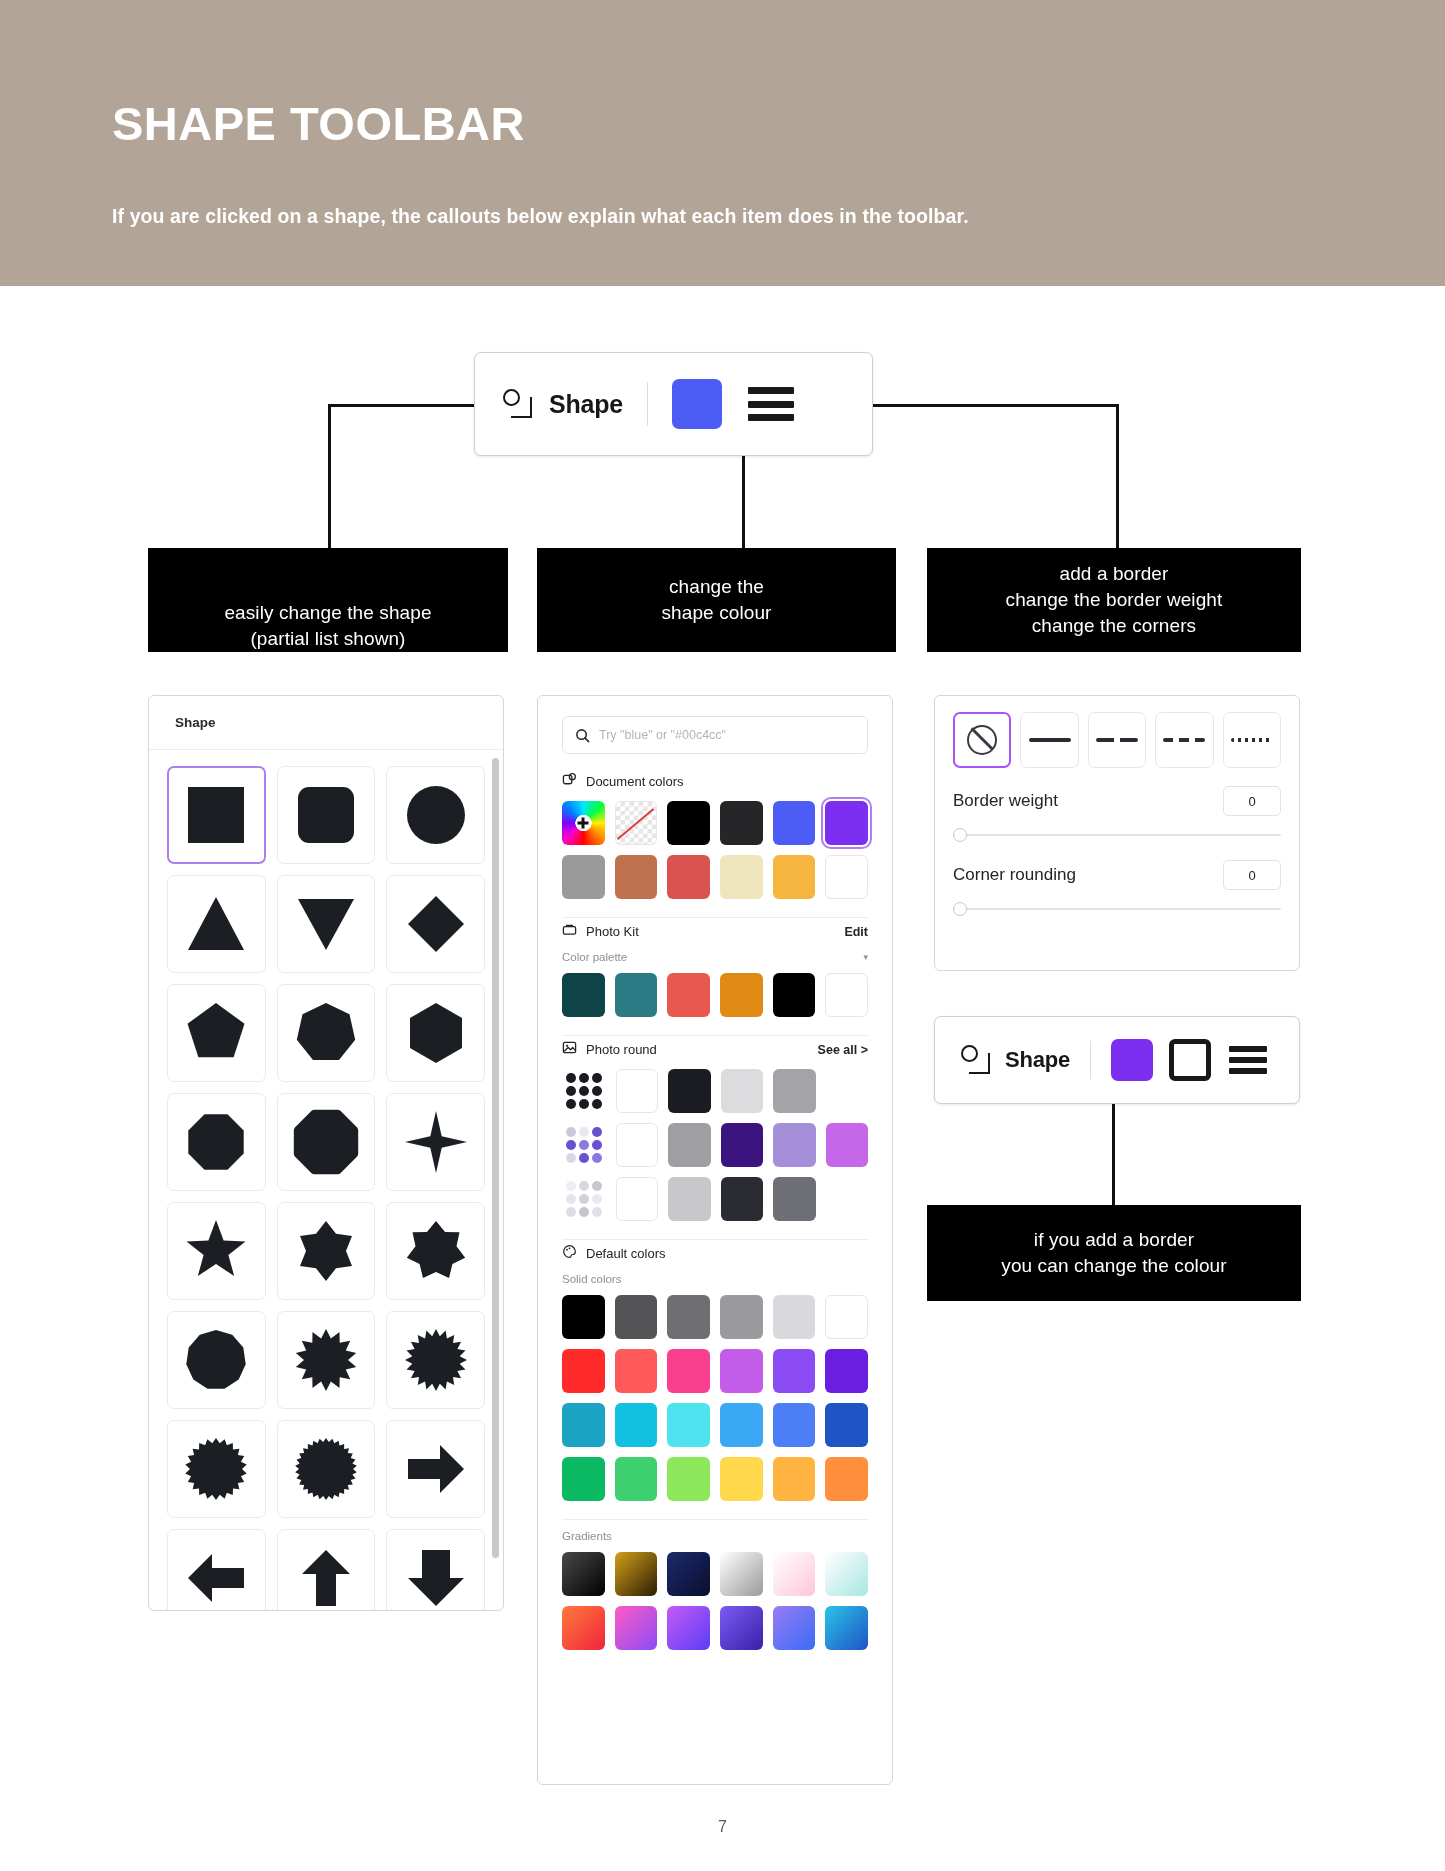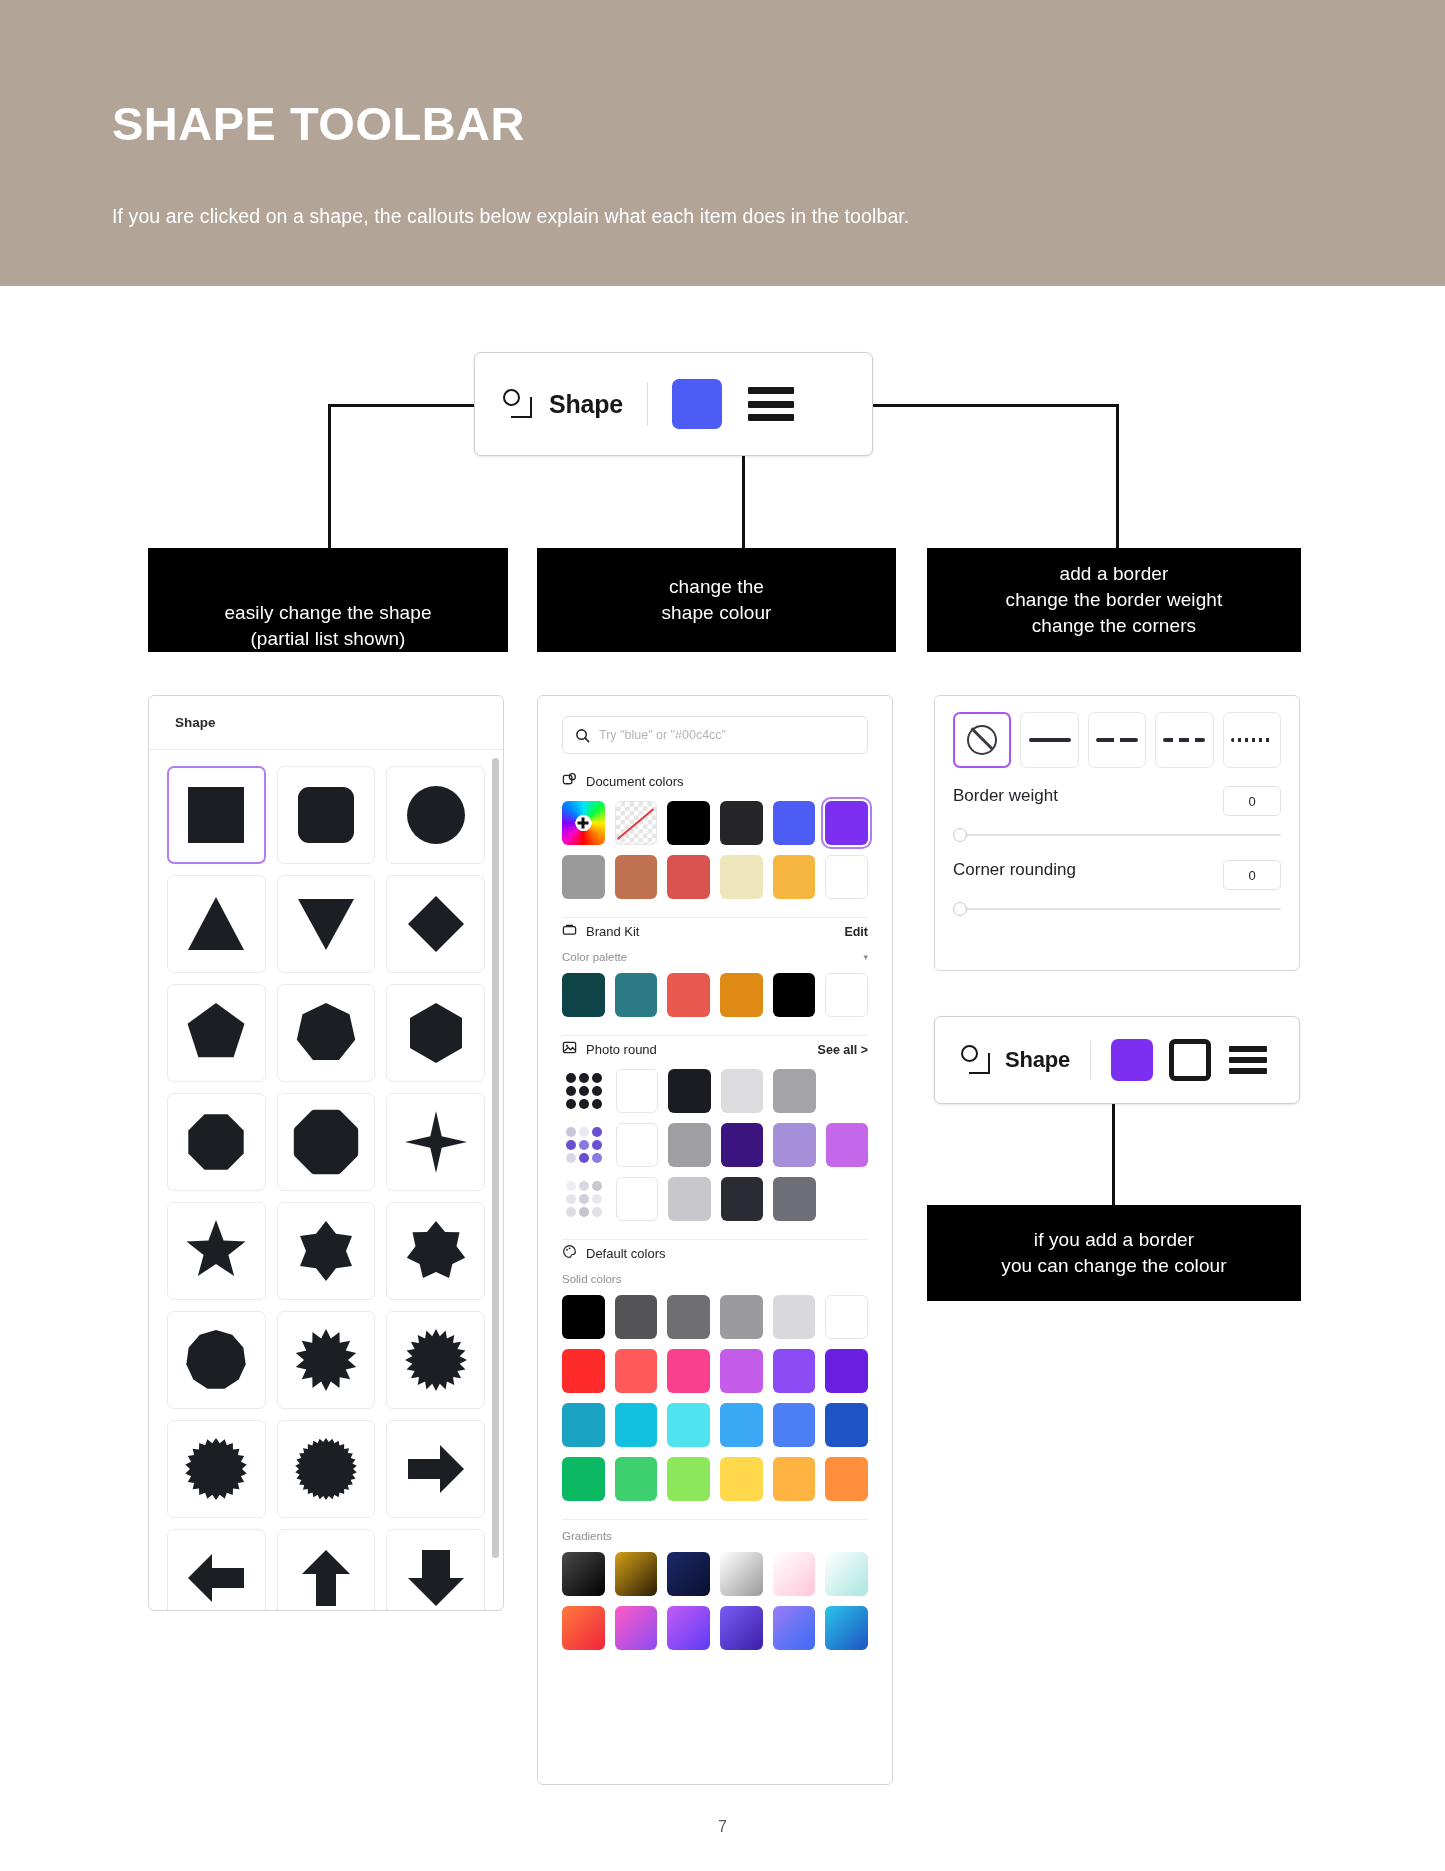--- a/index.html
+++ b/index.html
@@ -16,21 +16,21 @@
     width: 1445px; height: 286px;
     background: #b2a496;
   }
   .page-title {
     position: absolute; left: 112px; top: 100px;
     font-size: 47px; font-weight: 800; letter-spacing: 0.5px;
     color: #ffffff; line-height: 1;
   }
   .page-subtitle {
     position: absolute; left: 112px; top: 205px;
-    font-size: 19.5px; font-weight: 400; color: #ffffff;
+    font-size: 19.5px; font-weight: 700; color: #ffffff;
     letter-spacing: 0.1px;
   }
 
   
   .line { position: absolute; background: #111111; }
 
   
   .toolbar {
     position: absolute;
     background: #ffffff;
@@ -171,21 +171,21 @@
     display: flex; align-items: center; justify-content: center; background: #fff;
   }
   .bp-cell.selected { border: 2.5px solid #a855f7; }
   .bp-dash { width: 42px; height: 4px; background: #2b2b33; border-radius: 2px; }
   .bp-dash.d2 { background: repeating-linear-gradient(90deg,#2b2b33 0 18px,transparent 18px 24px); }
   .bp-dash.d3 { background: repeating-linear-gradient(90deg,#2b2b33 0 10px,transparent 10px 16px); }
   .bp-dash.d4 { background: repeating-linear-gradient(90deg,#2b2b33 0 3px,transparent 3px 7px); }
   .bp-no { width: 30px; height: 30px; border: 2.6px solid #3a3a44; border-radius: 50%; position: relative; }
   .bp-no::after { content:""; position:absolute; left:50%; top:-3px; width:2.6px; height:30px; background:#3a3a44; transform:translateX(-50%) rotate(-45deg); transform-origin:center; }
 
-  .bp-ctrl-label-row { display: flex; align-items: flex-start; margin-top: 18px; }
+  .bp-ctrl-label-row { display: flex; align-items: center; margin-top: 18px; }
   .bp-ctrl-label { font-size: 17px; color: #23232a; }
   .bp-numbox {
     margin-left: auto; width: 58px; height: 30px; border: 1px solid #e2e2e2;
     border-radius: 5px; display: flex; align-items: center; justify-content: center;
     font-size: 13px; color: #23232a; background: #fff;
   }
   .bp-slider { margin-top: 12px; height: 14px; position: relative; }
   .bp-slider .track { position: absolute; left: 0; right: 0; top: 6px; height: 2px; background: #e3e3e3; border-radius: 2px; }
   .bp-slider .knob { position: absolute; left: 0; top: 0; width: 14px; height: 14px; background: #fff; border: 1.5px solid #c9c9c9; border-radius: 50%; }
 
@@ -415,21 +415,21 @@
         <div class="sw" style="background: rgb(239, 229, 187);"></div>
         <div class="sw" style="background: rgb(245, 181, 63);"></div>
         <div class="sw outline" style="background: rgb(255, 255, 255);"></div>
       </div>
       <div class="cp-divider"></div>
       <div class="cp-sec-head">
         <span><svg width="15" height="15" viewBox="0 0 16 16">
             <rect x="1.5" y="5" width="13" height="8" rx="1.6" fill="none" stroke="#23232a" stroke-width="1.4"></rect>
             <path d="M5 5V3.6h6V5" fill="none" stroke="#23232a" stroke-width="1.4"></path>
           </svg></span>
-        <span class="cp-sec-title">Brand Kit</span>
+        <span class="cp-sec-title">Photo Kit</span>
         <span class="cp-sec-action">Edit</span>
       </div>
       <div class="cp-sub">
         <span>Color palette</span>
         <span class="caret">▾</span>
       </div>
       <div class="cp-swatch-row">
         <div class="sw" style="background: rgb(14, 67, 71);"></div>
         <div class="sw" style="background: rgb(42, 123, 132);"></div>
         <div class="sw" style="background: rgb(232, 88, 79);"></div>

